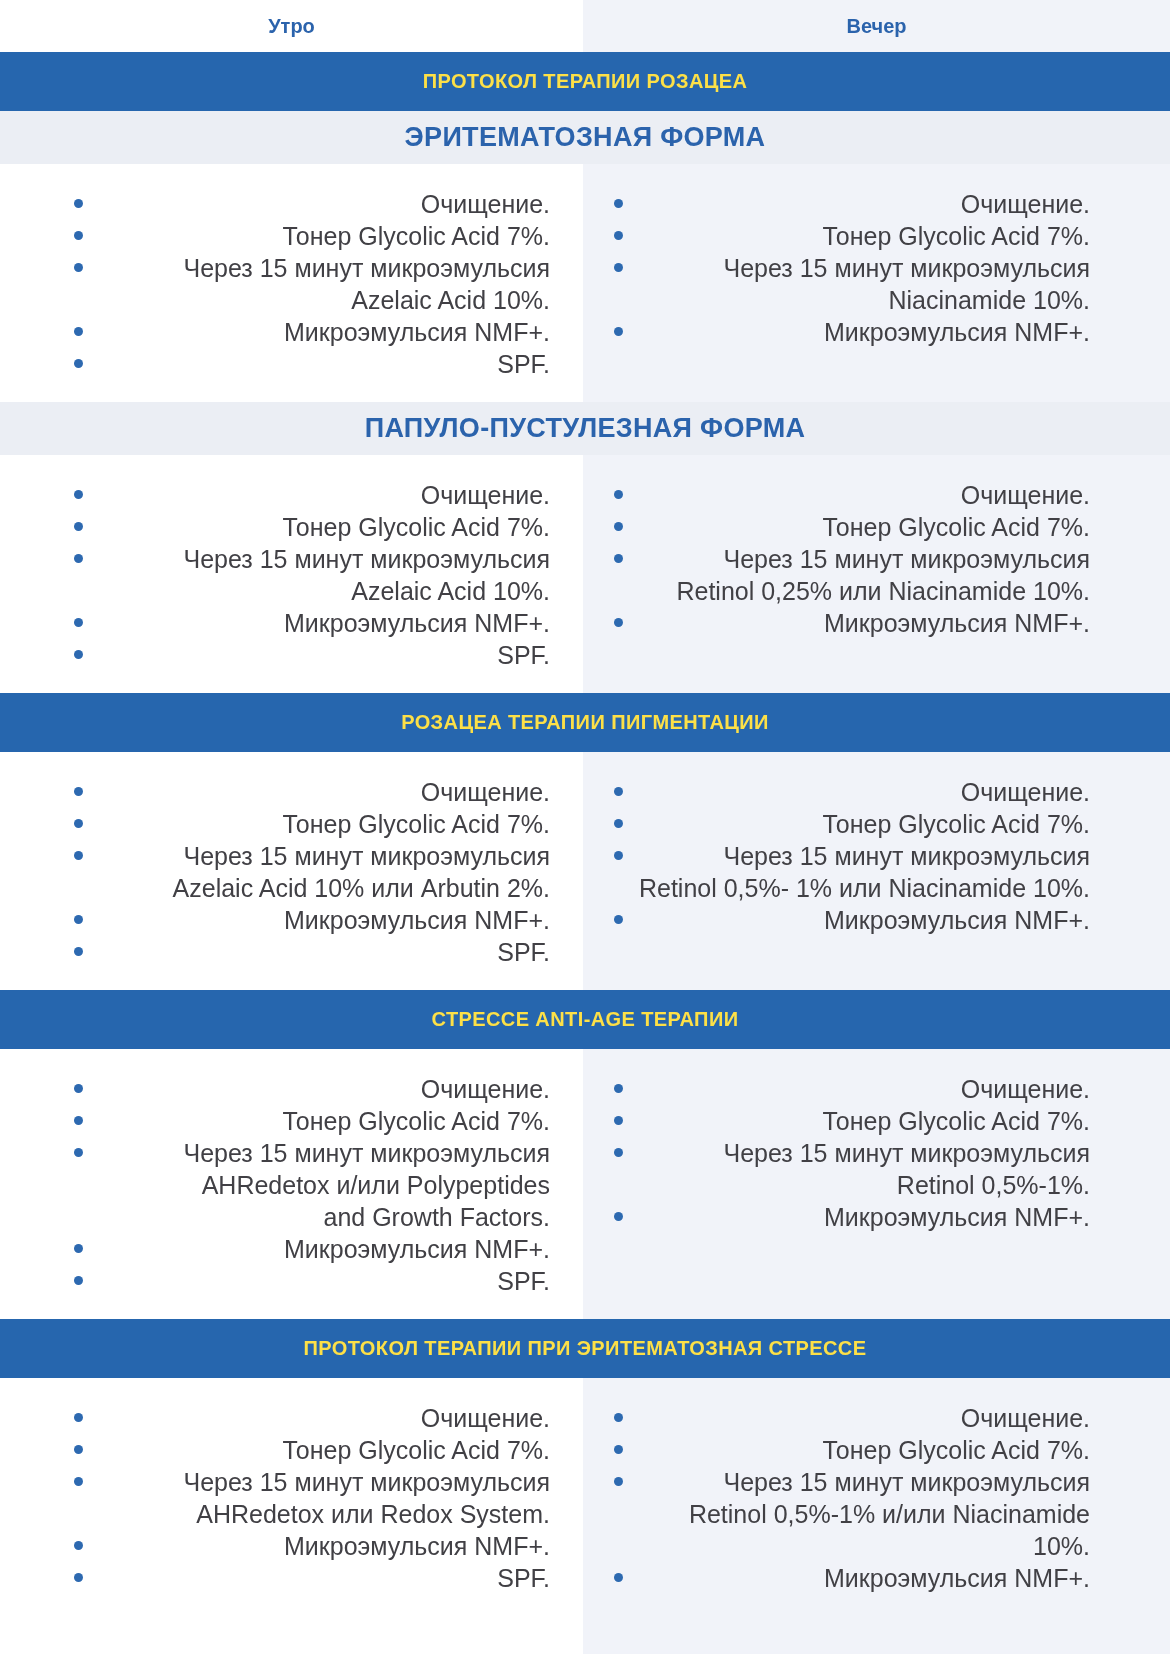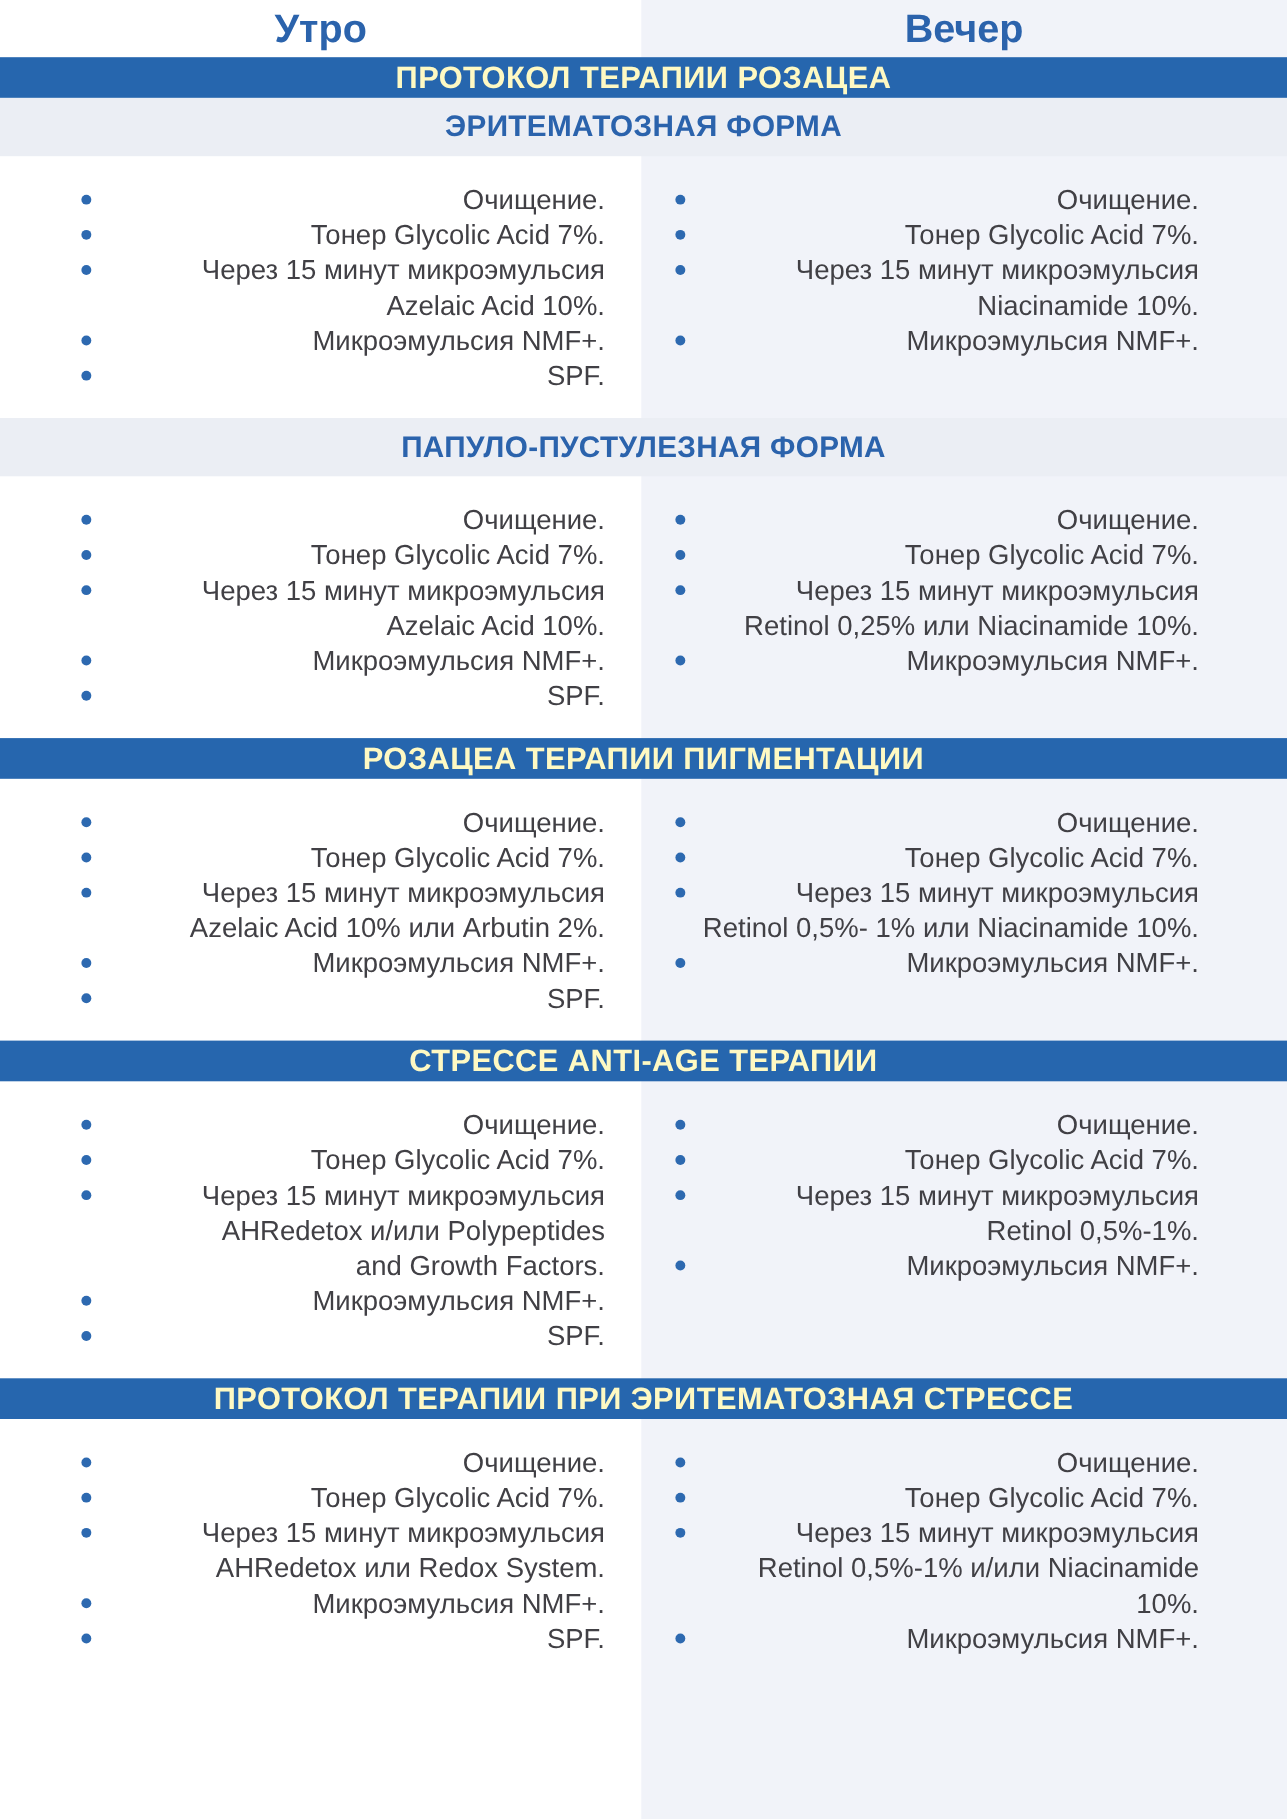--- a/index.html
+++ b/index.html
@@ -11,27 +11,27 @@
     display:flex;flex-direction:column;
   }
   .evening-panel{
     position:absolute;left:583px;top:0;width:587px;height:1654px;
     background:var(--evening_panel,#f1f3f9);z-index:0;
   }
   .layer{position:relative;z-index:1;}
   .row-header{display:flex;height:52px;}
   .row-header .half{
     display:flex;align-items:center;justify-content:center;
-    font-weight:bold;font-size:36px;color:var(--heading_blue,#2b63ac);
+    font-weight:bold;font-size:20px;color:var(--heading_blue,#2b63ac);
   }
   .half.left{width:583px;}
   .half.right{flex:1;}
   .banner{
-    height:37px;background:var(--banner_blue,#2666ae);
-    color:#fef9c3;font-weight:bold;font-size:28px;letter-spacing:0.4px;
+    height:59px;background:var(--banner_blue,#2666ae);
+    color:#fde047;font-weight:bold;font-size:20px;letter-spacing:0.4px;
     display:flex;align-items:center;justify-content:center;
   }
   .subbanner{
     height:53px;background:var(--subheader_bg,#ebeef4);
     color:var(--heading_blue,#2b63ac);font-weight:bold;font-size:27px;letter-spacing:0.3px;
     display:flex;align-items:center;justify-content:center;
   }
   .content{display:flex;}
   .content .cell{padding:24px 0 22px 0;text-align:right;}
   .cell.left{width:583px;}

